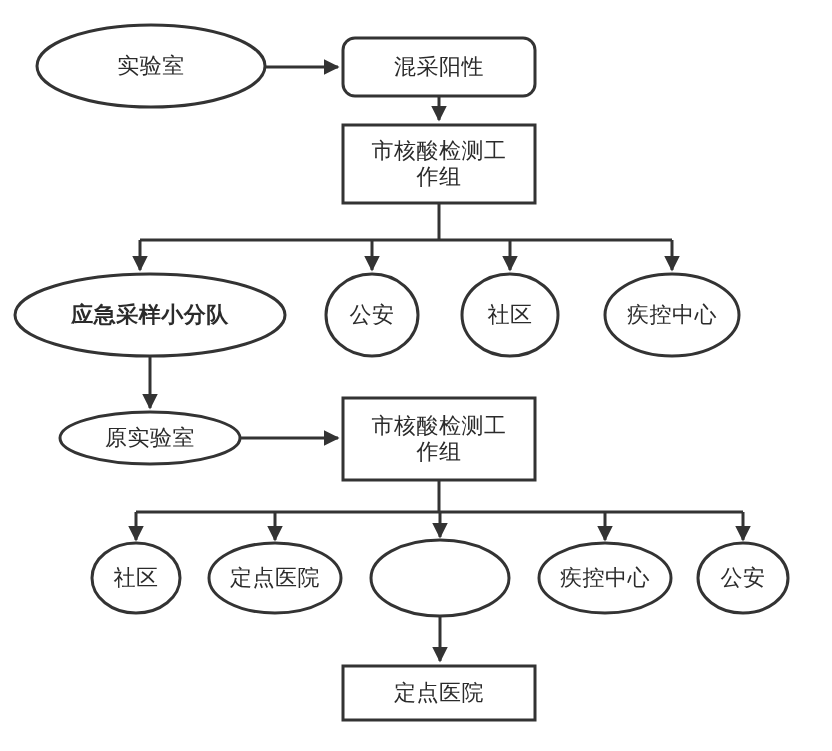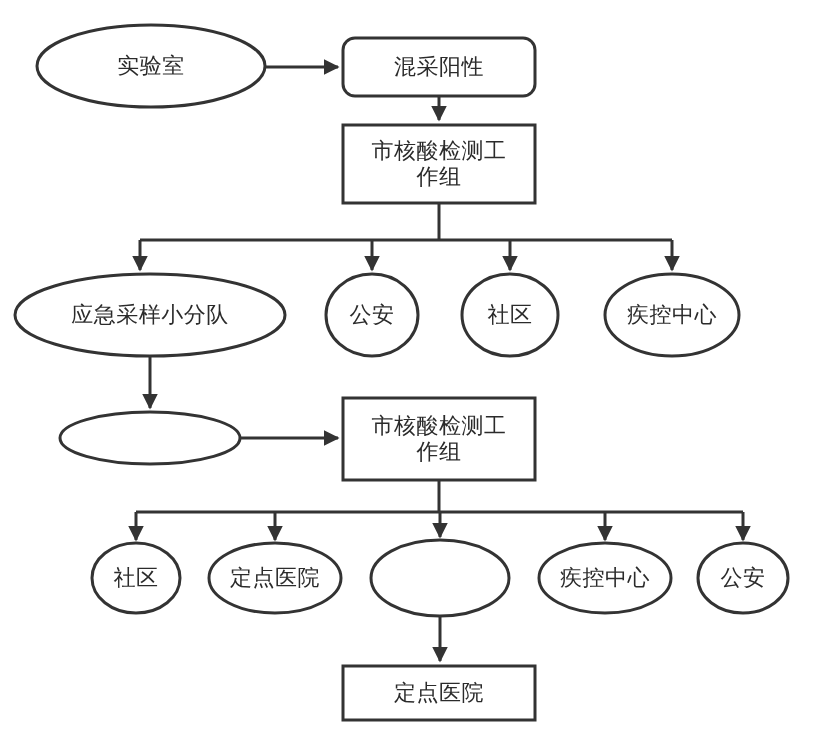--- a/index.html
+++ b/index.html
@@ -104,28 +104,29 @@
     </g>
   </svg>
 
   <div class="node-label" style="left:343px; top:38px; width:192px; height:58px;">混采阳性</div>
 
   <div class="node-label" style="left:37px; top:25px; width:228px; height:82px;">实验室</div>
 
   <div class="node-label" style="left:343px; top:125px; width:192px; height:78px;">市核酸检测工
 作组</div>
 
-  <div class="node-label" style="left:15px; top:274px; width:270px; height:82px;">应急采样小分队</div>
+  <div class="node-label" style="left:15px; top:274px; width:270px; height:82px;font-weight:bold;">应急采样小分队</div>
 
   <div class="node-label" style="left:326px; top:274px; width:92px; height:82px;">公安</div>
 
   <div class="node-label" style="left:462px; top:274px; width:96px; height:82px;">社区</div>
 
   <div class="node-label" style="left:605px; top:274px; width:134px; height:82px;">疾控中心</div>
 
+  <div class="node-label" style="left:60px; top:412px; width:180px; height:52px;">原实验室</div>
 
   <div class="node-label" style="left:343px; top:398px; width:192px; height:82px;">市核酸检测工
 作组</div>
 
   <div class="node-label" style="left:92px; top:543px; width:88px; height:70px;">社区</div>
 
   <div class="node-label" style="left:209px; top:543px; width:132px; height:70px;">定点医院</div>
 
 
   <div class="node-label" style="left:539px; top:543px; width:132px; height:70px;">疾控中心</div>

